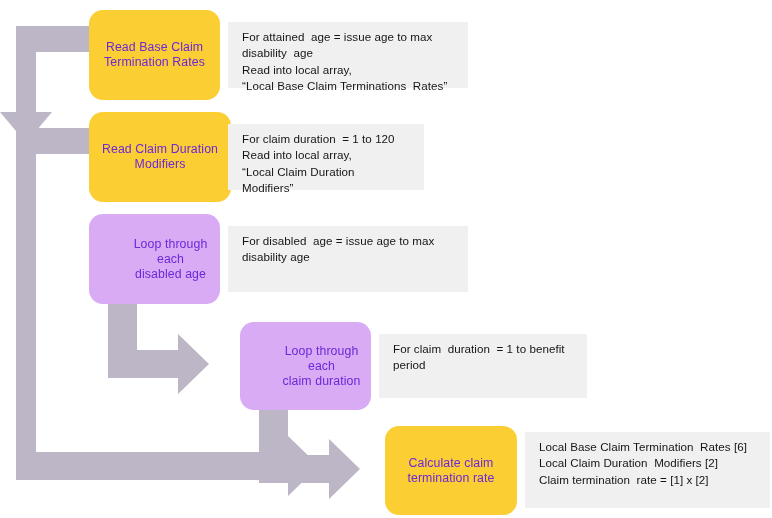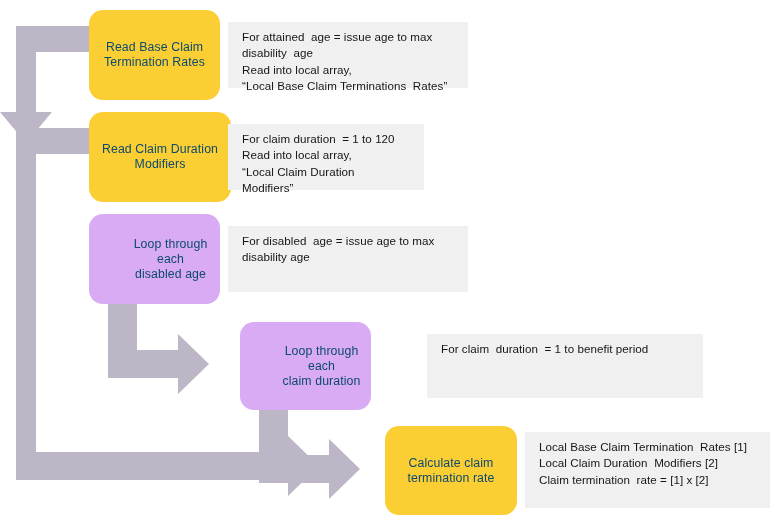--- a/index.html
+++ b/index.html
@@ -5,42 +5,42 @@
   html,body{margin:0;padding:0;background:#ffffff;}
   body{width:772px;height:518px;overflow:hidden;
        font-family:"Liberation Sans",sans-serif;}
   #stage{position:relative;width:772px;height:518px;background:#fff;}
 
   #arrow-layer{position:absolute;left:0;top:0;width:772px;height:518px;}
 
   .node{position:absolute;border-radius:14px;display:flex;
         align-items:center;justify-content:center;text-align:center;
         box-sizing:border-box;padding:4px 8px;}
-  .node .node-label{font-size:12.3px;line-height:15px;color:#0c4a6e;
+  .node .node-label{font-size:12.3px;line-height:15px;color:#6d28d9;
         letter-spacing:.1px;white-space:pre-line;}
   .node.yellow{background:#FBCE33;}
   .node.purple{background:#D9ABF5;padding-left:40px;}
 
   .panel{position:absolute;background:#F0F0F0;box-sizing:border-box;
          padding:7px 14px;}
   .panel .line{font-size:11.6px;line-height:16.4px;color:#151515;
          white-space:pre-wrap;letter-spacing:.05px;}
   .panel .line b{font-weight:normal;}
 
   
   #node-1{left:89px;  top:10px;  width:131px; height:90px;}
   #node-2{left:89px;  top:112px; width:142px; height:90px;}
   #node-3{left:89px;  top:214px; width:131px; height:90px;}
   #node-4{left:240px; top:322px; width:131px; height:88px;}
   #node-5{left:385px; top:426px; width:132px; height:89px;}
 
   #panel-1{left:228px; top:22px;  width:240px; height:66px;}
   #panel-2{left:228px; top:124px; width:196px; height:66px;}
   #panel-3{left:228px; top:226px; width:240px; height:66px;}
-  #panel-4{left:379px; top:334px; width:276px; height:64px;margin-left:48px;}
+  #panel-4{left:379px; top:334px; width:208px; height:64px;}
   #panel-5{left:525px; top:432px; width:245px; height:76px;}
 </style>
 </head>
 <body>
 
 <div id="stage">
 
   <svg id="arrow-layer" viewBox="0 0 772 518" width="772" height="518" xmlns="http://www.w3.org/2000/svg">
 
     <path fill="#BDB6C6" d="M 89,26 L 89,52 L 36,52 L 36,112 L 52,112 L 26,143 L 0,112 L 16,112 L 16,26 Z"></path>
@@ -85,18 +85,18 @@
       <div class="line"><span>Read into </span><b>local</b><span> array,</span></div>
       <div class="line"><span>“</span><b>Local</b><span> Claim Duration  Modifiers”</span></div>
     </div>
   <div class="panel" id="panel-3">
       <div class="line"><span>For disabled  age = </span><b>issue age</b><span> to </span><b>max disability age</b></div>
     </div>
   <div class="panel" id="panel-4">
       <div class="line"><span>For claim  duration  = 1 to </span><b>benefit period</b></div>
     </div>
   <div class="panel" id="panel-5">
-      <div class="line"><b>Local</b><span> Base Claim Termination  Rates [1]</span></div>
+      <div class="line"><b>Local</b><span> Base Claim Termination  Rates [6]</span></div>
       <div class="line"><b>Local</b><span> Claim Duration  Modifiers [2]</span></div>
       <div class="line"><span>Claim termination  rate = [1] x [2]</span></div>
     </div>
 
 </div>
 
 </body></html>

